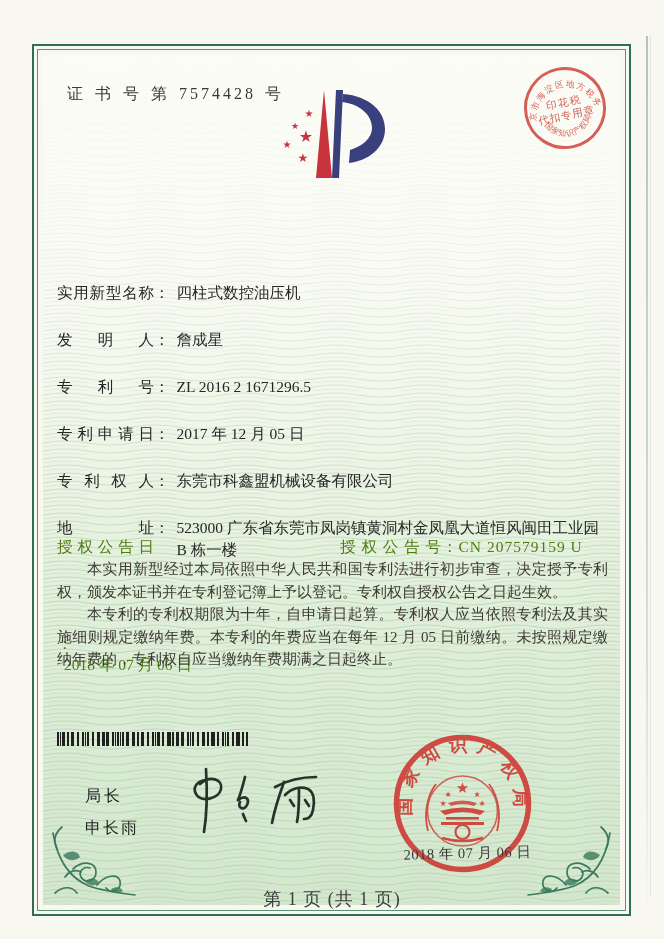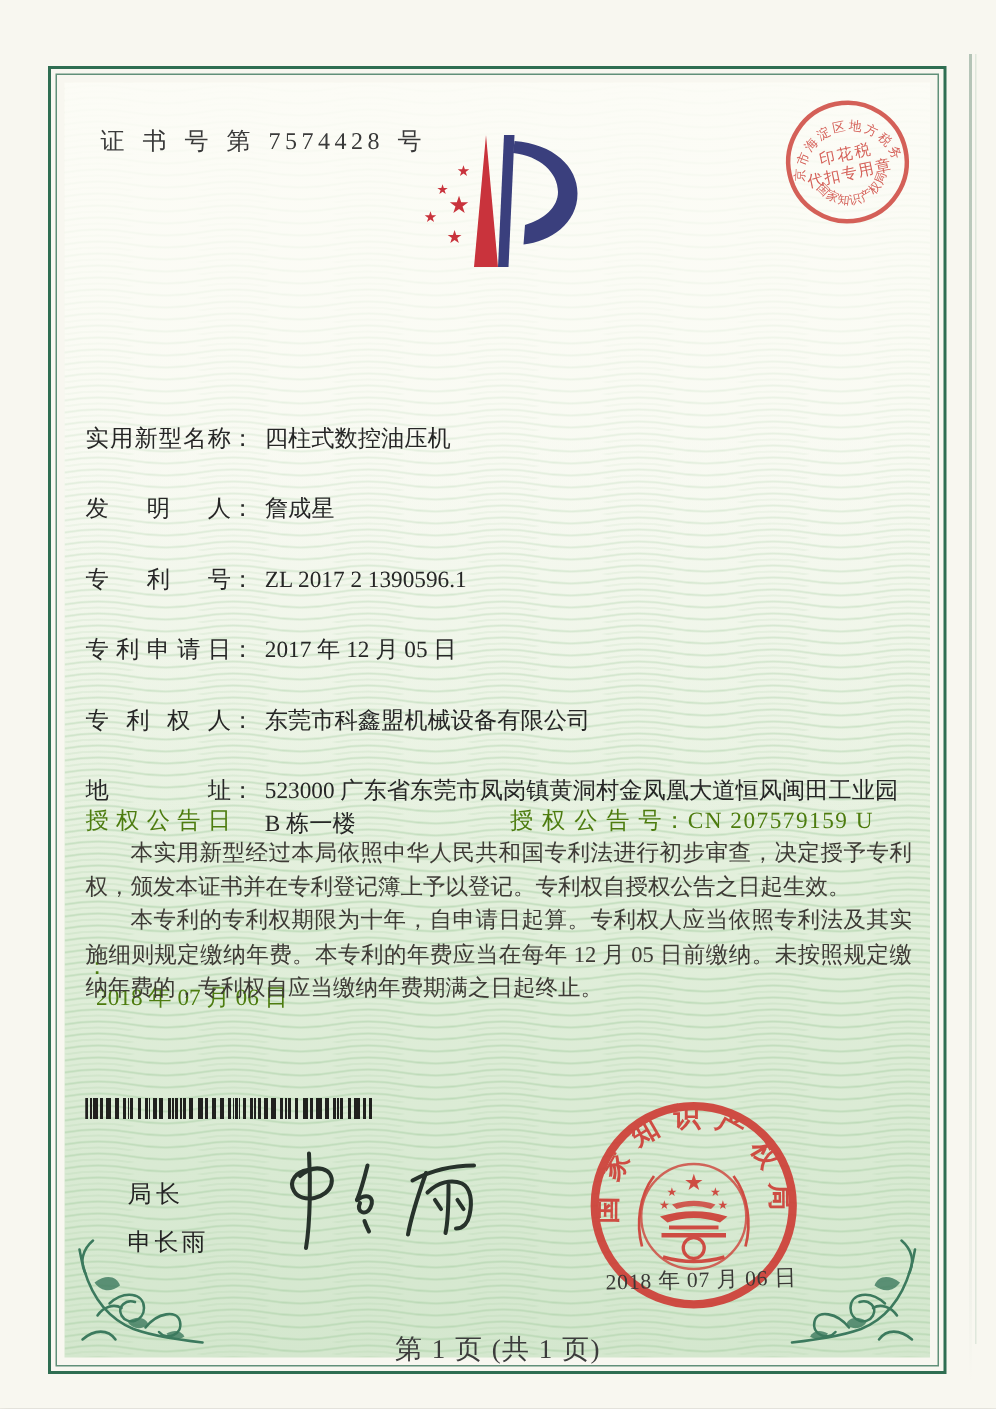--- a/index.html
+++ b/index.html
@@ -165,21 +165,21 @@
       <span class="fvalue">四柱式数控油压机</span>
     </div>
     <div class="frow">
       <span class="flabel">发明人</span>
         <span class="fcolon">：</span>
       <span class="fvalue">詹成星</span>
     </div>
     <div class="frow">
       <span class="flabel">专利号</span>
         <span class="fcolon">：</span>
-      <span class="fvalue">ZL 2017 2 1390596.1</span>
+      <span class="fvalue">ZL 2016 2 1671296.5</span>
     </div>
     <div class="frow">
       <span class="flabel">专利申请日</span>
         <span class="fcolon">：</span>
       <span class="fvalue">2017 年 12 月 05 日</span>
     </div>
     <div class="frow">
       <span class="flabel">专利权人</span>
         <span class="fcolon">：</span>
       <span class="fvalue">东莞市科鑫盟机械设备有限公司</span>

